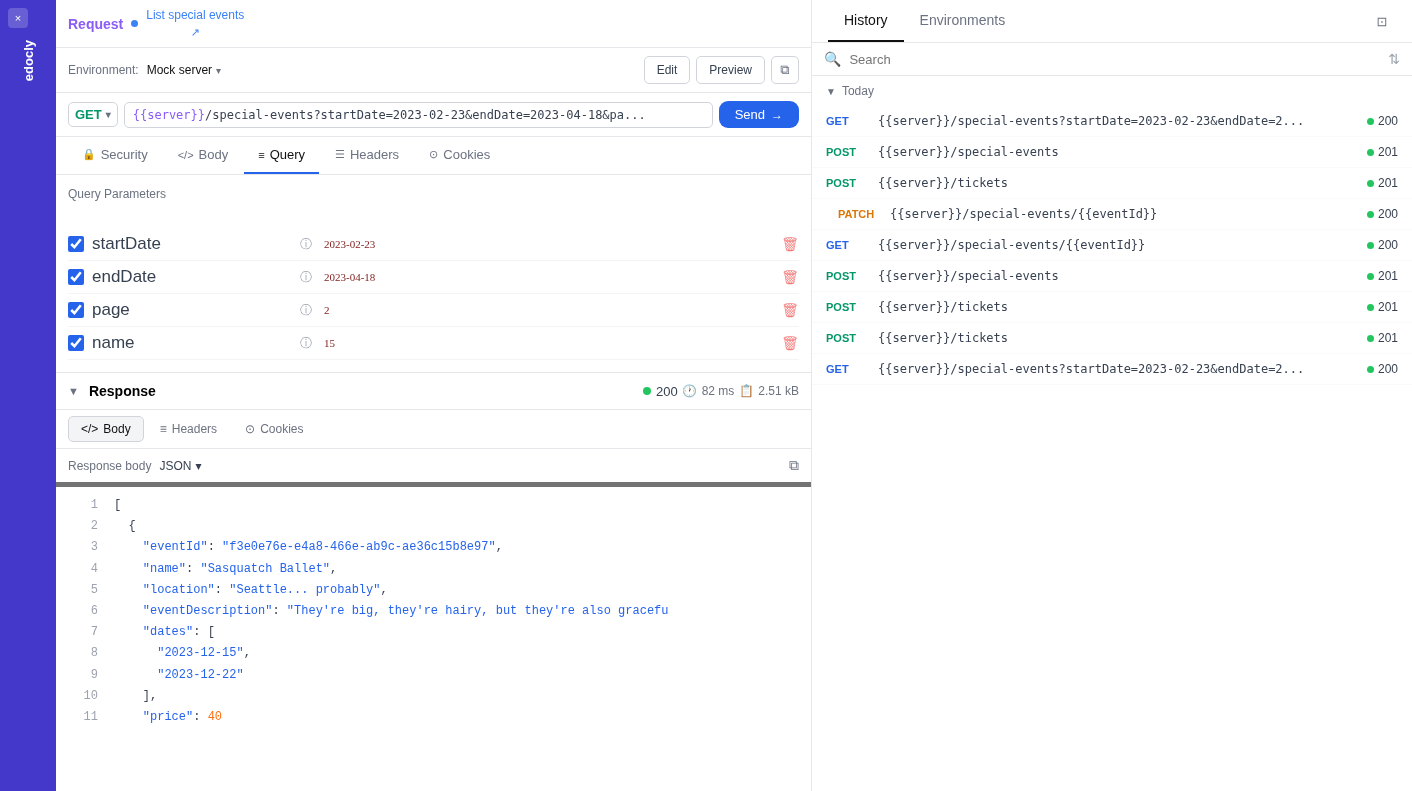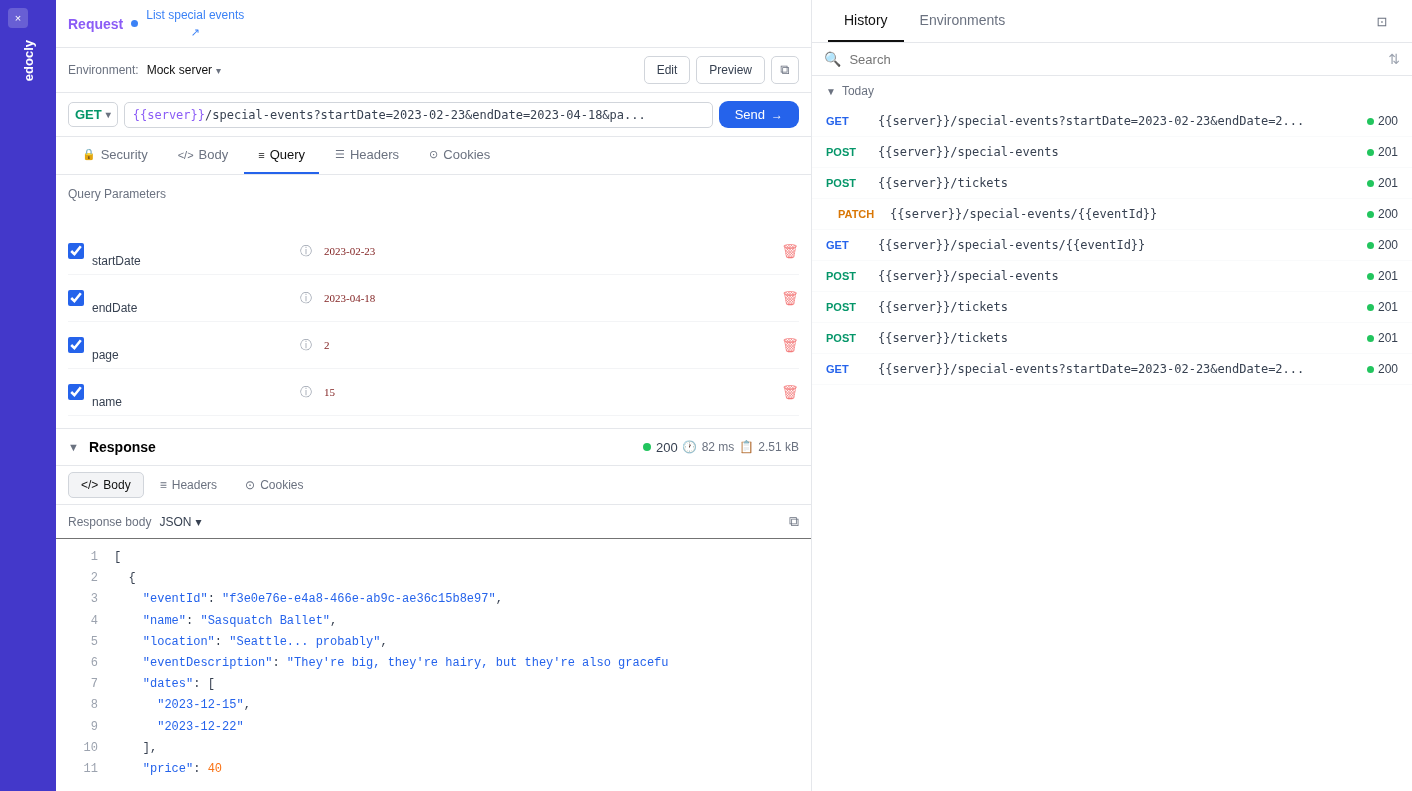--- a/index.html
+++ b/index.html
@@ -199,23 +199,22 @@
       border-bottom: 1px solid #f3f4f6;
     }
     .param-checkbox {
       width: 16px;
       height: 16px;
       accent-color: #2563eb;
       cursor: pointer;
     }
     .param-name {
       width: 200px;
-      font-size: 12px;
+      font-size: 17px;
       color: #374151;
-      margin-top: 20px;
     }
     .param-info {
       color: #9ca3af;
       font-size: 12px;
       cursor: pointer;
       width: 16px;
     }
     .param-value {
       flex: 1;
       font-size: 11px;
@@ -282,21 +281,21 @@
       background: #f3f4f6;
       color: #111;
       font-weight: 500;
       border: 1px solid #d1d5db;
     }
     .response-body-bar {
       display: flex;
       align-items: center;
       padding: 8px 12px;
       gap: 8px;
-      border-bottom: 1px solid #737373;
+      border-bottom: 5px solid #737373;
     }
     .body-label { font-size: 12px; color: #6b7280; }
     .format-selector {
       display: flex;
       align-items: center;
       gap: 4px;
       font-size: 12px;
       color: #374151;
       cursor: pointer;
     }

